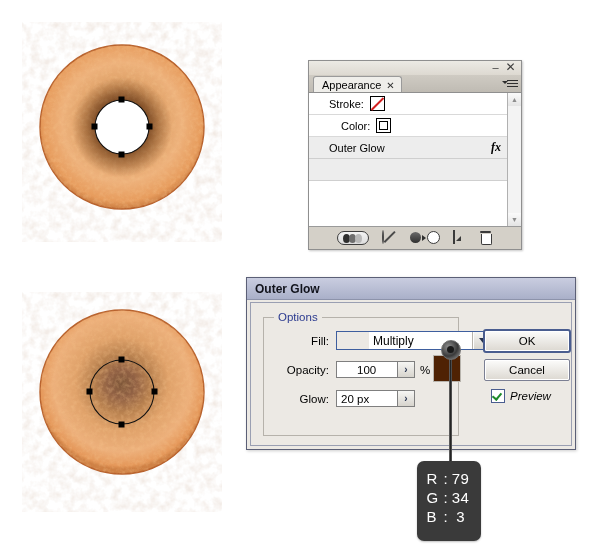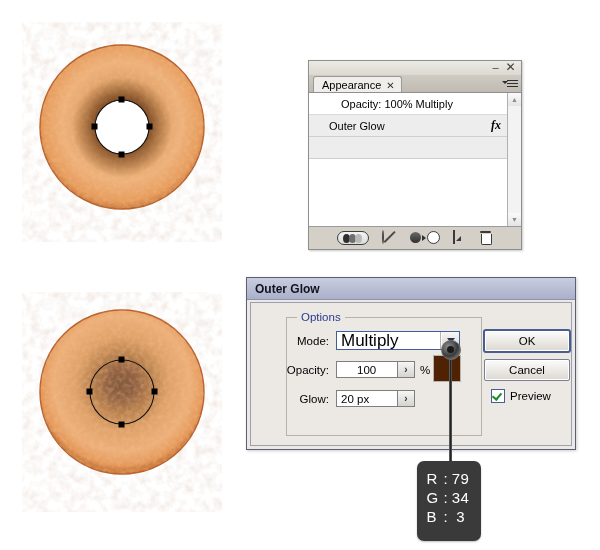--- a/index.html
+++ b/index.html
@@ -192,39 +192,39 @@
     border-bottom:1px solid #8d93ab;
     display:flex;align-items:center;
     padding-left:8px;
     font-weight:bold;font-size:12px;color:#11131c;
   }
   .dlg-inner{
     position:absolute;left:3px;right:3px;top:24px;bottom:3px;
     background:#ece9e4;border:1px solid #9a9fb2;
   }
   .groupbox{
-    position:absolute;left:35px;top:14px;width:194px;height:117px;
+    position:absolute;left:12px;top:14px;width:194px;height:117px;
     border:1px solid #b6b2ab;
   }
   .groupbox-label{
     position:absolute;left:10px;top:-7px;background:#ece9e4;
     padding:0 4px;color:#2b3a8f;font-size:11.5px;
   }
   .field-row{
     position:absolute;display:flex;align-items:center;
   }
   .field-lbl{text-align:right;color:#000;font-size:11.5px;}
   .txtbox{
     height:17px;border:1px solid #7f7f7f;background:#fff;
     display:flex;align-items:center;padding:0 4px;font-size:11.5px;
     box-sizing:border-box;
   }
   .combo-wrap{display:flex;border:1px solid #3e5e9e;padding:0;}
   .combo-txt{width:104px;height:17px;background:#fff;display:flex;align-items:center;
-    padding:0 4px;font-size:17px;box-sizing:border-box;border-right:1px solid #b6b2ab;}
+    padding:0 4px;font-size:12px;box-sizing:border-box;border-right:1px solid #b6b2ab;margin-left:32px;}
   .combo-btn{
     width:17px;height:17px;background:linear-gradient(#f6f6f4,#d7d4cd);
     border-left:1px solid #fff;
     display:flex;align-items:center;justify-content:center;
   }
   .combo-btn::after{
     content:"";width:0;height:0;border-left:4px solid transparent;
     border-right:4px solid transparent;border-top:5px solid #26324f;
   }
   .spinbtn{
@@ -240,21 +240,21 @@
   .dlg-btn{
     position:absolute;width:84px;height:20px;
     background:linear-gradient(#fcfcfb,#dcd8d1);
     border:1px solid #7b7f93;border-radius:2px;
     display:flex;align-items:center;justify-content:center;
     font-size:11.5px;color:#000;
     box-shadow:inset 0 0 0 1px #ffffff;
   }
   .dlg-btn.default{border:2px solid #4a5d8f;border-radius:3px;}
   .preview-row{
-    position:absolute;left:240px;top:86px;display:flex;align-items:center;gap:5px;
+    position:absolute;left:240px;top:86px;display:flex;align-items:center;gap:5px;font-style:italic;
   }
   .checkbox{
     width:12px;height:12px;border:1px solid #4a5d8f;background:#fff;position:relative;
   }
   .checkbox::after{
     content:"";position:absolute;left:2px;top:1px;width:4px;height:7px;
     border:solid #1d8a2a;border-width:0 2px 2px 0;transform:rotate(40deg);
   }
 
   
@@ -398,26 +398,31 @@
         <i></i>
           <i></i>
           <i></i>
       </div>
     </div>
 
     <div class="panel-body">
       <div class="rowlist">
 
 
-
-
-
         <div class="row">
-          <span class="lbl-indent2">Opacity: 100% Multiply</span>
+          <span class="lbl-indent1">Stroke:</span>
+          <span class="swatch-none"></span>
         </div>
+
+
+        <div class="row">
+          <span class="lbl-indent2">Color:</span>
+          <span class="swatch-white"></span>
+        </div>
+
 
         <div class="row grey">
           <span class="lbl-indent1">Outer Glow</span>
           <span class="fx">fx</span>
         </div>
 
         <div class="row grey">
           
         </div>
 
@@ -463,21 +468,21 @@
   <div class="dialog">
     <div class="dlg-title">Outer Glow</div>
 
     <div class="dlg-inner">
 
       <div class="groupbox">
         <span class="groupbox-label">Options</span>
       </div>
 
       <div class="field-row" style="left:26px;top:28px;">
-        <span class="field-lbl" style="width:52px;">Mode:</span>
+        <span class="field-lbl" style="width:52px;">Fill:</span>
         <span style="width:7px;"></span>
         <span class="combo-wrap">
           <span class="combo-txt">Multiply</span>
           <span class="combo-btn"></span>
         </span>
       </div>
 
       <div class="field-row" style="left:20px;top:58px;">
         <span class="field-lbl" style="width:58px;">Opacity:</span>
         <span style="width:7px;"></span>

